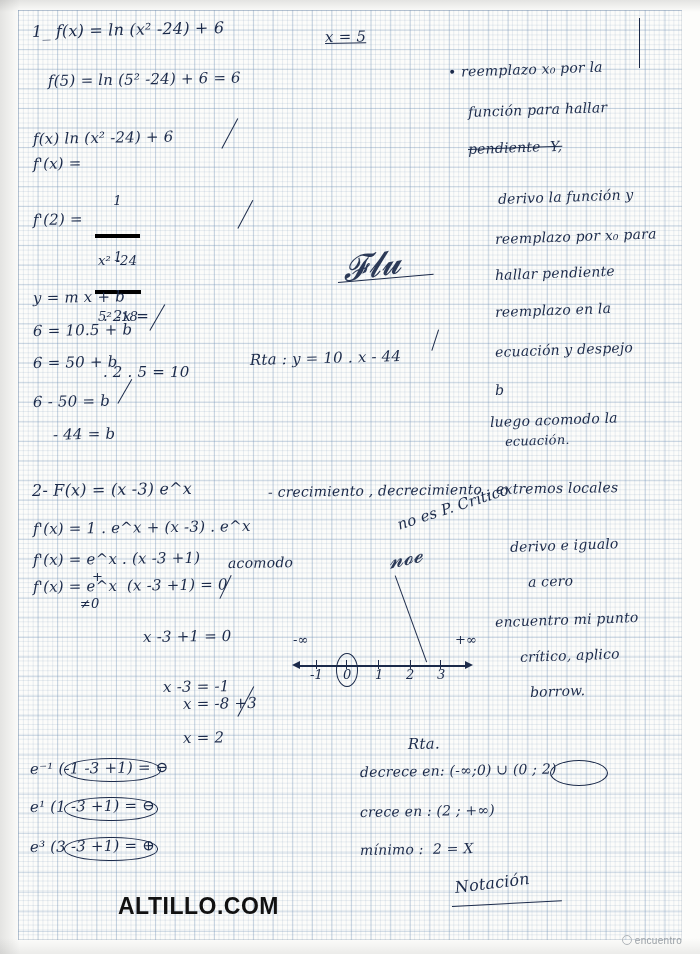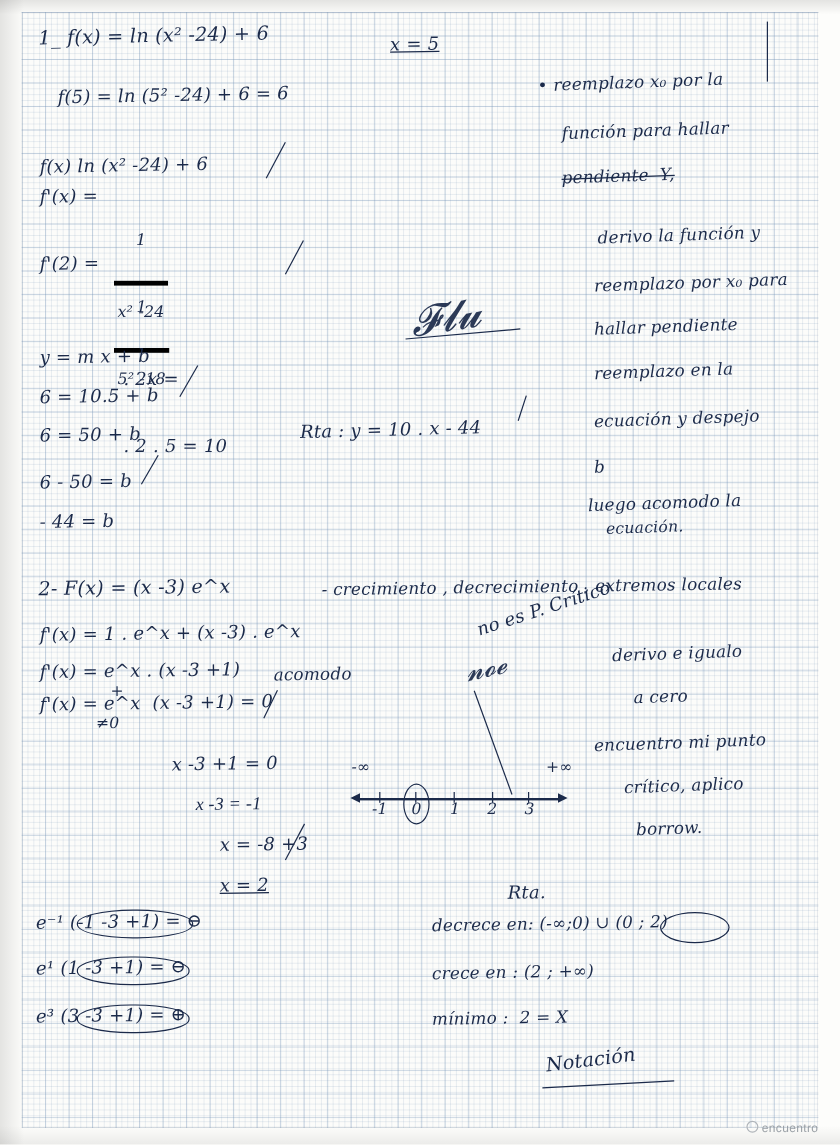--- a/index.html
+++ b/index.html
@@ -192,21 +192,21 @@
     <span style="margin-left:8px;">. 2 . 5 = 10</span>
   </div>
 
   <div class="slash" style="left:222px; top:148px; width:34px; transform: rotate(-62deg);"></div>
   <div class="slash" style="left:238px; top:228px; width:32px; transform: rotate(-62deg);"></div>
 
   <div class="hw s15" style="left:33px; top:291px; transform: rotate(-1deg);">y = m x + b</div>
   <div class="hw s15" style="left:33px; top:324px; transform: rotate(-1deg);">6 = 10.5 + b</div>
   <div class="hw s15" style="left:33px; top:356px; transform: rotate(-1deg);">6 = 50 + b</div>
   <div class="hw s15" style="left:33px; top:395px; transform: rotate(-1deg);">6 - 50 = b</div>
-  <div class="hw s15" style="left:33px; top:428px; transform: rotate(-1deg);">- 44 = b</div>
+  <div class="hw s15" style="left:33px; top:428px; transform: rotate(-1deg); padding-left: 20px;">- 44 = b</div>
 
   <div class="slash" style="left:150px; top:330px; width:30px; transform: rotate(-60deg);"></div>
   <div class="slash" style="left:118px; top:403px; width:28px; transform: rotate(-60deg);"></div>
 
   <div class="hw s15" style="left:250px; top:353px; transform: rotate(-1.5deg);">Rta : y = 10 . x - 44</div>
   <div class="slash" style="left:432px; top:350px; width:22px; transform: rotate(-72deg);"></div>
 
   <div class="scribble" style="left:342px; top:245px; font-size:34px; transform: rotate(-9deg);">𝓕𝓵𝓾</div>
   <div class="slash" style="left:338px; top:282px; width:96px; transform: rotate(-5deg);"></div>
 
@@ -237,23 +237,23 @@
   <div class="hw s15" style="left:33px; top:553px; transform: rotate(-0.8deg);">f'(x) = e^x . (x -3 +1)</div>
   <div class="hw s14" style="left:228px; top:556px; transform: rotate(-0.8deg);">acomodo</div>
 
   <div class="hw s15" style="left:33px; top:580px; transform: rotate(-0.8deg);">f'(x) = e^x  (x -3 +1) = 0</div>
   <div class="hw s13" style="left:80px; top:597px;">≠0</div>
   <div class="hw s13" style="left:92px; top:570px;">+</div>
 
   <div class="slash" style="left:220px; top:598px; width:26px; transform: rotate(-64deg);"></div>
 
   <div class="hw s15" style="left:143px; top:630px; transform: rotate(-0.8deg);">x -3 +1 = 0</div>
-  <div class="hw s15" style="left:163px; top:664px; transform: rotate(-0.8deg); font-family: Liberation Serif, serif;">x -3 = -1</div>
+  <div class="hw s15" style="left:163px; top:680px; transform: rotate(-0.8deg);">x -3 = -1</div>
   <div class="hw s15" style="left:183px; top:697px; transform: rotate(-0.8deg);">x = -8 +3</div>
-  <div class="hw s15" style="left:183px; top:731px; transform: rotate(-0.8deg); text-decoration: underline;">x = 2</div>
+  <div class="hw s15" style="left:183px; top:731px; transform: rotate(-0.8deg);">x = 2</div>
 
   <div class="slash" style="left:238px; top:716px; width:34px; transform: rotate(-62deg);"></div>
 
   <div class="hw s15" style="left:398px; top:518px; transform: rotate(-18deg);">no es P. Crítico</div>
   <div class="scribble" style="left:388px; top:545px; font-size:22px; transform: rotate(-12deg);">𝓷𝓸𝓮</div>
   <div class="slash" style="left:395px; top:575px; width:92px; transform: rotate(70deg);"></div>
 
   <div class="numline" style="left:300px; top:665px; width:165px;"></div>
   <div class="arrowhead arrow-l" style="left:292px; top:661px;"></div>
   <div class="arrowhead arrow-r" style="left:465px; top:661px;"></div>
@@ -271,26 +271,27 @@
   <div class="hw s13" style="left:293px; top:633px;">-∞</div>
   <div class="hw s13" style="left:455px; top:633px;">+∞</div>
 
   <div class="hw s15" style="left:30px; top:762px; transform: rotate(-0.8deg);">e⁻¹ (-1 -3 +1) = ⊖</div>
   <div class="hw s15" style="left:30px; top:800px; transform: rotate(-0.8deg);">e¹ (1 -3 +1) = ⊖</div>
   <div class="hw s15" style="left:30px; top:840px; transform: rotate(-0.8deg);">e³ (3 -3 +1) = ⊕</div>
   <div class="oval-mark" style="left:64px; top:758px; width:95px; height:22px; border-radius:48%;"></div>
   <div class="oval-mark" style="left:64px; top:797px; width:92px; height:22px; border-radius:48%;"></div>
   <div class="oval-mark" style="left:64px; top:837px; width:92px; height:22px; border-radius:48%;"></div>
 
-  <div class="hw s15" style="left:423px; top:737px; transform: rotate(-1deg);">Rta.</div>
+  <div class="hw s15" style="left:408px; top:737px; transform: rotate(-1deg);">Rta.</div>
   <div class="hw s14" style="left:360px; top:765px; transform: rotate(-1deg);">decrece en: (-∞;0) ∪ (0 ; 2)</div>
   <div class="hw s14" style="left:360px; top:805px; transform: rotate(-1deg);">crece en : (2 ; +∞)</div>
   <div class="hw s14" style="left:360px; top:843px; transform: rotate(-1deg);">mínimo :  2 = X</div>
   <div class="oval-mark" style="left:550px; top:760px; width:56px; height:24px; border-radius:50%;"></div>
 
   <div class="hw s16" style="left:455px; top:880px; transform: rotate(-7deg);">Notación</div>
   <div class="slash" style="left:452px; top:906px; width:110px; transform: rotate(-3deg);"></div>
 
+  <div id="watermark">ALTILLO.COM</div>
   <div id="brand">
     <span class="dot"></span><span>encuentro</span>
   </div>
 
 </div>
 
 </body></html>

